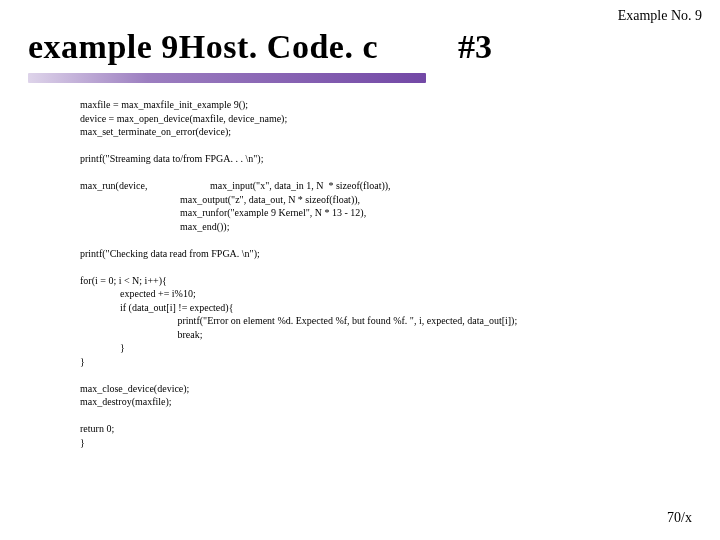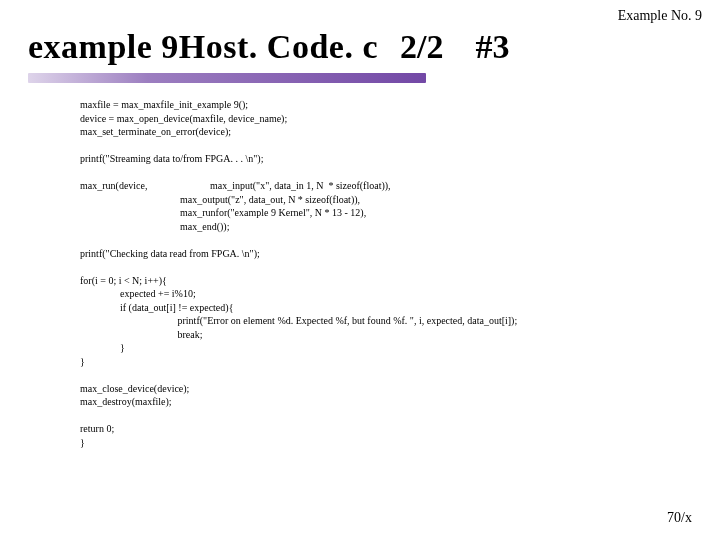--- a/index.html
+++ b/index.html
@@ -20,20 +20,21 @@
     font-family: "Times New Roman", serif;
     color: #000;
   }
   .title-row {
     position: absolute;
     top: 28px;
     left: 28px;
     right: 18px;
     display: flex;
     align-items: baseline;
+    gap: 48px;
   }
   .title-main {
     font-family: "Comic Sans MS", "Chalkboard SE", cursive;
     font-size: 34px;
     font-weight: bold;
     letter-spacing: 0.5px;
     color: #000;
   }
   .title-page {
     font-family: "Comic Sans MS", "Chalkboard SE", cursive;
@@ -79,21 +80,20 @@
     text-align: center;
   }
 </style>
 </head>
 <body>
 
 <div class="header-label">Example No. 9</div>
 
 <div class="title-row">
   <span class="title-main">example 9Host. Code. c</span>
-  <span class="title-page">2/2</span>
   <span class="title-hash">#3</span>
 </div>
 
 <div class="underline-wrap"></div>
 
 <div class="code-area">maxfile = max_maxfile_init_example 9();
 device = max_open_device(maxfile, device_name);
 max_set_terminate_on_error(device);
 
 printf("Streaming data to/from FPGA. . . \n");

